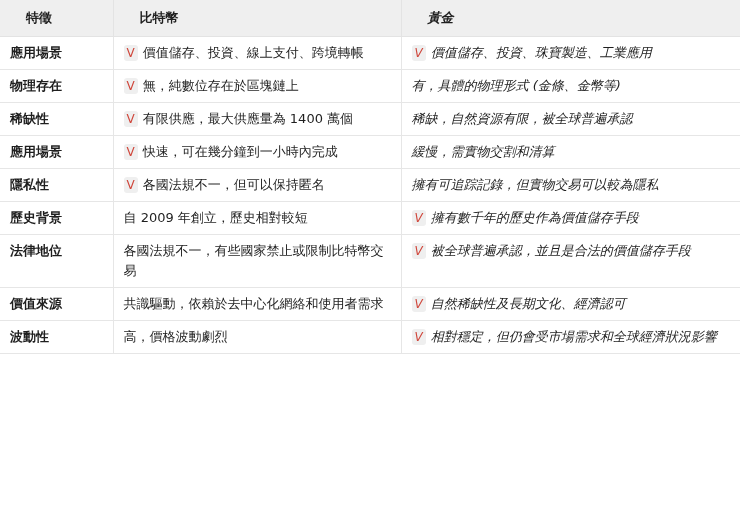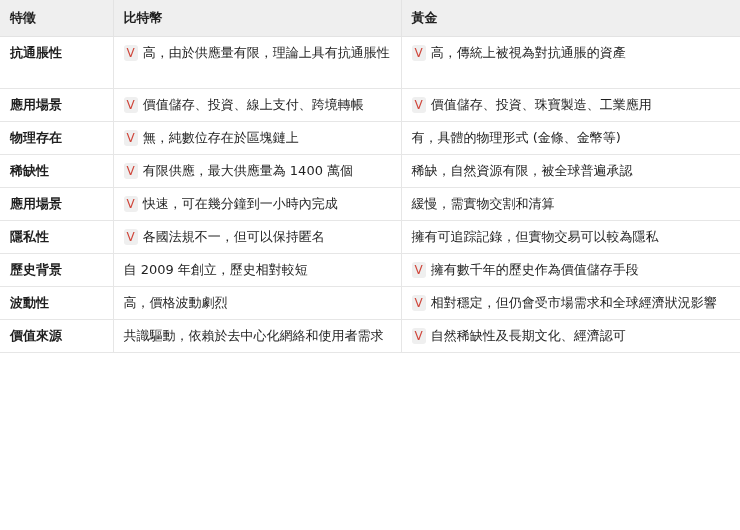--- a/index.html
+++ b/index.html
@@ -1,23 +1,23 @@
 <!DOCTYPE html>
 <html><head>
 <meta charset="utf-8">
 <style>
   html, body { margin: 0; padding: 0; background: #ffffff; }
   body { width: 740px; height: 530px; overflow: hidden; font-family: "DejaVu Sans", "Liberation Sans", sans-serif; color: #1f1f1f; }
   table.cmp { border-collapse: collapse; width: 740px; table-layout: fixed; font-size: 13px; line-height: 20px; }
   table.cmp col.c1 { width: 113px; }
   table.cmp col.c2 { width: 288px; }
   table.cmp col.c3 { width: 339px; }
-  table.cmp th { background: #efefef; font-weight: bold; text-align: left; height: 36px; padding: 0 10px; border-bottom: 1px solid #e3e3e3; border-right: 1px solid #e3e3e3; box-sizing: border-box; }
+  table.cmp th { background: #efefef; font-weight: bold; text-align: left; height: 36px; padding: 0 26px; border-bottom: 1px solid #e3e3e3; border-right: 1px solid #e3e3e3; box-sizing: border-box; }
   table.cmp td { padding: 6px 10px 6px 10px; vertical-align: top; border-bottom: 1px solid #e6e6e6; border-right: 1px solid #e6e6e6; box-sizing: border-box; }
-  table.cmp th:last-child, table.cmp td:last-child { border-right: none; }
+  table.cmp th:last-child, table.cmp td:last-child { border-right: none; font-style: italic; }
   table.cmp td.feat { font-weight: bold; }
   .vbadge { display: inline-block; background: #efefef; color: #d0463b; font-size: 12px; line-height: 16px; padding: 0 3px; border-radius: 3px; margin-right: 5px; font-weight: normal; }
   tr.r-tall td { height: 52px; }
   tr.r-norm td { height: 33px; }
 </style>
 </head>
 <body>
 
 <table class="cmp">
   <colgroup>
@@ -26,25 +26,20 @@
       <col class="c3">
     </colgroup>
   <thead>
     <tr>
       <th>特徵</th>
       <th>比特幣</th>
       <th>黃金</th>
     </tr>
   </thead>
   <tbody id="tbody">
-      <tr class="r-tall">
-        <td class="feat"><span>抗通脹性</span></td>
-        <td><span class="vbadge">V</span><span>高，由於供應量有限，理論上具有抗通脹性</span></td>
-        <td><span class="vbadge">V</span><span>高，傳統上被視為對抗通脹的資產</span></td>
-      </tr>
       <tr class="r-norm">
         <td class="feat"><span>應用場景</span></td>
         <td><span class="vbadge">V</span><span>價值儲存、投資、線上支付、跨境轉帳</span></td>
         <td><span class="vbadge">V</span><span>價值儲存、投資、珠寶製造、工業應用</span></td>
       </tr>
       <tr class="r-norm">
         <td class="feat"><span>物理存在</span></td>
         <td><span class="vbadge">V</span><span>無，純數位存在於區塊鏈上</span></td>
         <td><span>有，具體的物理形式 (金條、金幣等)</span></td>
       </tr>
@@ -61,24 +56,29 @@
       <tr class="r-norm">
         <td class="feat"><span>隱私性</span></td>
         <td><span class="vbadge">V</span><span>各國法規不一，但可以保持匿名</span></td>
         <td><span>擁有可追踪記錄，但實物交易可以較為隱私</span></td>
       </tr>
       <tr class="r-norm">
         <td class="feat"><span>歷史背景</span></td>
         <td><span>自 2009 年創立，歷史相對較短</span></td>
         <td><span class="vbadge">V</span><span>擁有數千年的歷史作為價值儲存手段</span></td>
       </tr>
-      <tr class="r-norm">
-        <td class="feat"><span>波動性</span></td>
-        <td><span>高，價格波動劇烈</span></td>
-        <td><span class="vbadge">V</span><span>相對穩定，但仍會受市場需求和全球經濟狀況影響</span></td>
+      <tr class="r-tall">
+        <td class="feat"><span>法律地位</span></td>
+        <td><span>各國法規不一，有些國家禁止或限制比特幣交易</span></td>
+        <td><span class="vbadge">V</span><span>被全球普遍承認，並且是合法的價值儲存手段</span></td>
       </tr>
       <tr class="r-norm">
         <td class="feat"><span>價值來源</span></td>
         <td><span>共識驅動，依賴於去中心化網絡和使用者需求</span></td>
         <td><span class="vbadge">V</span><span>自然稀缺性及長期文化、經濟認可</span></td>
       </tr>
+      <tr class="r-norm">
+        <td class="feat"><span>波動性</span></td>
+        <td><span>高，價格波動劇烈</span></td>
+        <td><span class="vbadge">V</span><span>相對穩定，但仍會受市場需求和全球經濟狀況影響</span></td>
+      </tr>
     </tbody>
 </table>
 
 </body></html>

